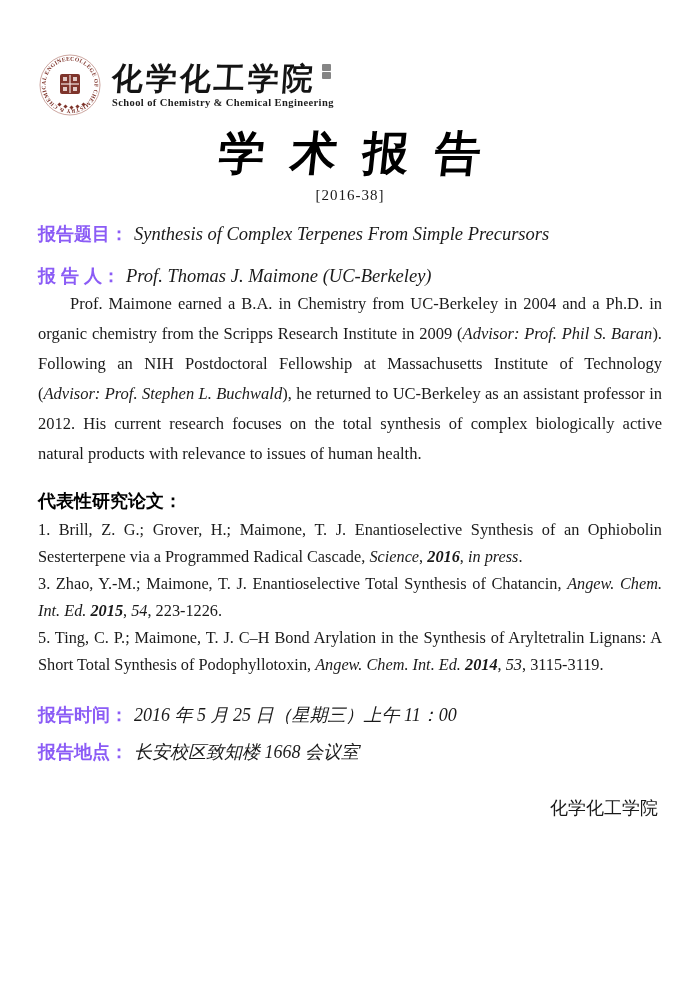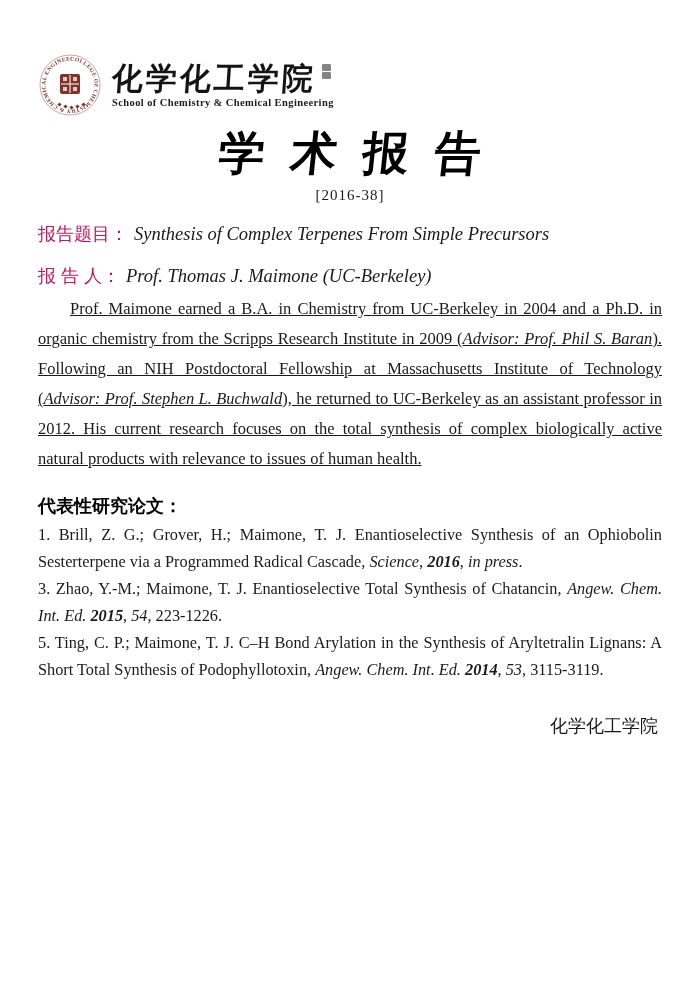--- a/index.html
+++ b/index.html
@@ -64,41 +64,39 @@
     text-align: center;
     font-size: 15px;
     letter-spacing: 1px;
     color: #1a1a1a;
   }
 
   
   .info-line { margin-top: 16px; font-size: 18px; line-height: 26px; }
   .cn-label {
     font-family: "Liberation Sans", sans-serif;
-    font-weight: normal;
+    font-weight: bold;
     font-size: 18px;
-    color: #be185d;
+    color: #8b5cf6;
   }
   .info-line .value { font-size: 18.5px; margin-left: 6px; font-style: italic; }
 
   
   .section-heading {
     font-family: "Liberation Sans", sans-serif;
     font-weight: bold;
     font-size: 18px;
     color: #000;
   }
   .bio-heading { margin-top: 36px; }
   .bio-para {
-    margin-top: 5px;
     font-size: 16.5px;
     line-height: 30px;
     text-align: justify;
     text-indent: 32px;
-    text-decoration: underline;
   }
   .papers-heading { margin-top: 20px; }
   .refs { margin-top: 3px; list-style: none; }
   .ref {
     font-size: 16.3px;
     line-height: 27px;
     text-align: justify;
   }
   .it { font-style: italic; }
   .bd { font-weight: bold; font-style: italic; }
@@ -170,19 +168,27 @@
 
   <p class="bio-para"><span>Prof. Maimone earned a B.A. in Chemistry from UC-Berkeley in 2004 and a Ph.D. in organic chemistry from the Scripps Research Institute in 2009 (</span><span class="it">Advisor: Prof. Phil S. Baran</span><span>). Following an NIH Postdoctoral Fellowship at Massachusetts Institute of Technology (</span><span class="it">Advisor: Prof. Stephen L. Buchwald</span><span>), he returned to UC-Berkeley as an assistant professor in 2012. His current research focuses on the total synthesis of complex biologically active natural products with relevance to issues of human health.</span></p>
 
   <h2 class="section-heading papers-heading">代表性研究论文：</h2>
   <ul class="refs">
     <li class="ref"><span>1. Brill, Z. G.; Grover, H.; Maimone, T. J. Enantioselective Synthesis of an Ophiobolin Sesterterpene via a Programmed Radical Cascade, </span><span class="it">Science</span><span>, </span><span class="bd">2016</span><span>, </span><span class="it">in press</span><span>.</span></li>
     <li class="ref"><span>3. Zhao, Y.-M.; Maimone, T. J. Enantioselective Total Synthesis of Chatancin, </span><span class="it">Angew. Chem. Int. Ed.</span><span> </span><span class="bd">2015</span><span>, </span><span class="it">54</span><span>, 223-1226.</span></li>
     <li class="ref"><span>5. Ting, C. P.; Maimone, T. J. C–H Bond Arylation in the Synthesis of Aryltetralin Lignans: A Short Total Synthesis of Podophyllotoxin, </span><span class="it">Angew. Chem. Int. Ed.</span><span> </span><span class="bd">2014</span><span>, </span><span class="it">53</span><span>, 3115-3119.</span></li>
   </ul>
 
+  <div class="schedule">
+    <div class="info-line">
+      <span class="cn-label">报告时间：</span><span class="value">2016 年 5 月 25 日（星期三）上午 11：00</span>
+    </div>
+    <div class="info-line">
+      <span class="cn-label">报告地点：</span><span class="value">长安校区致知楼 1668 会议室</span>
+    </div>
+  </div>
 
   <footer class="footer">
     <div>化学化工学院</div>
 
   </footer>
 
 </div>
 
 </body></html>

